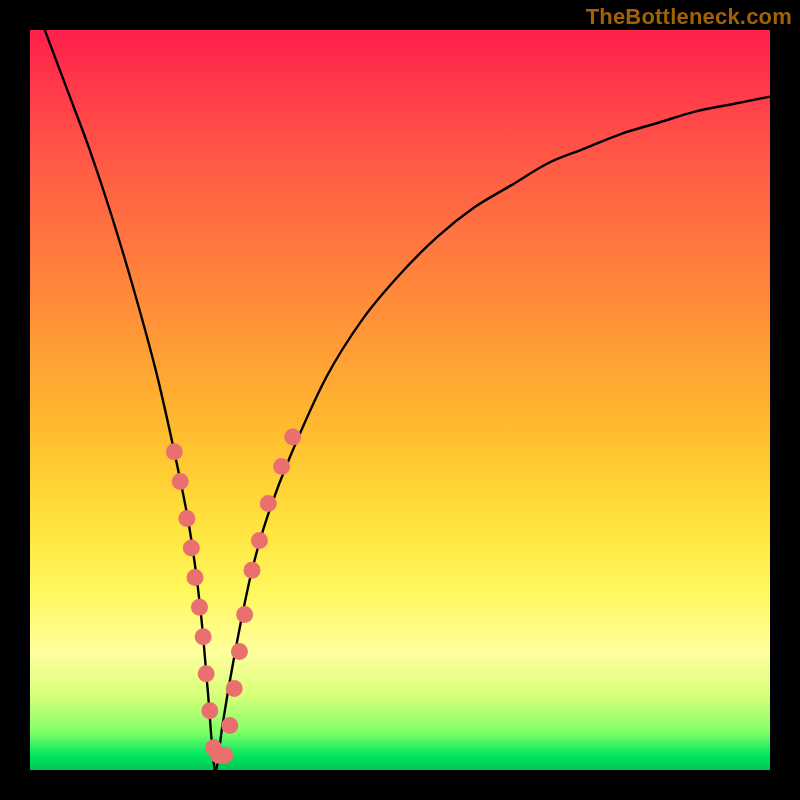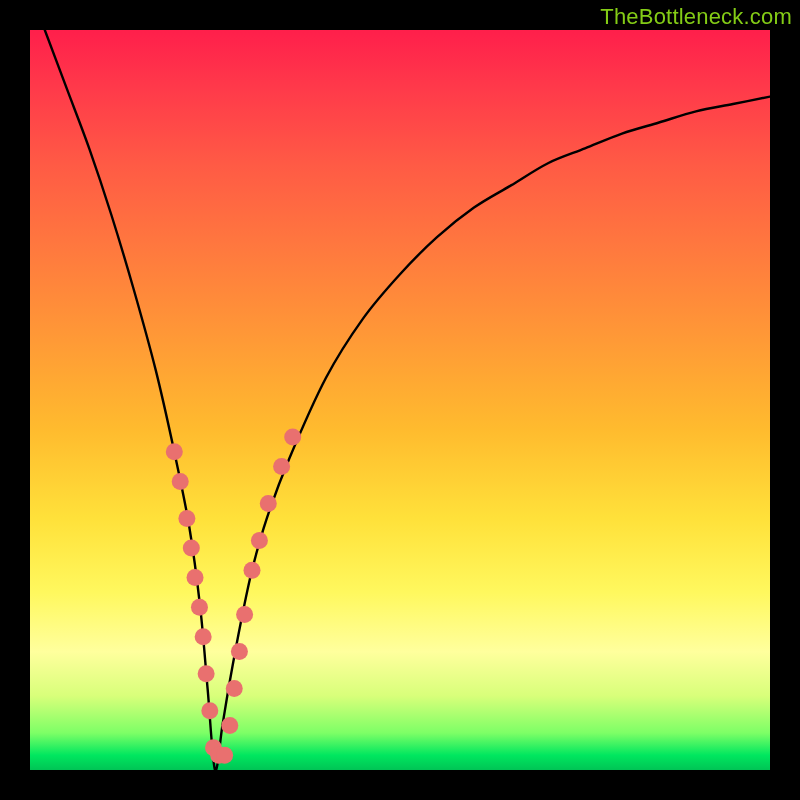--- a/index.html
+++ b/index.html
@@ -42,23 +42,23 @@
       #d8ff7a 90%,
       #7dff66 95%,
       #00e75f 98%,
       #00c455 100%
     );
   }
   .watermark {
     position: absolute;
     top: 4px;
     right: 8px;
-    color: #84cc16;
+    color: #a16207;
     font-size: 22px;
-    font-weight: 400;
+    font-weight: 700;
     letter-spacing: 0.2px;
     user-select: none;
   }
   svg.curve {
     position: absolute;
     inset: 0;
   }
 </style>
 </head>
 <body>

